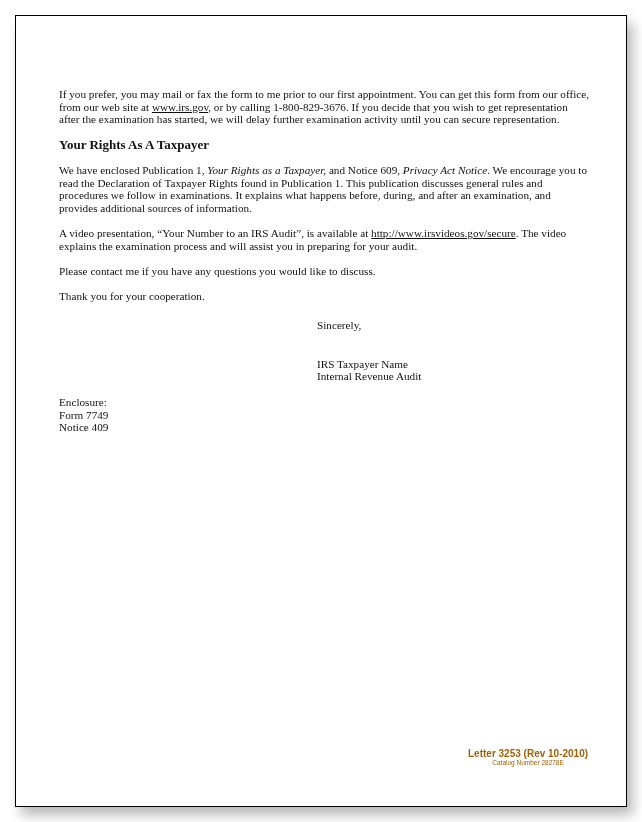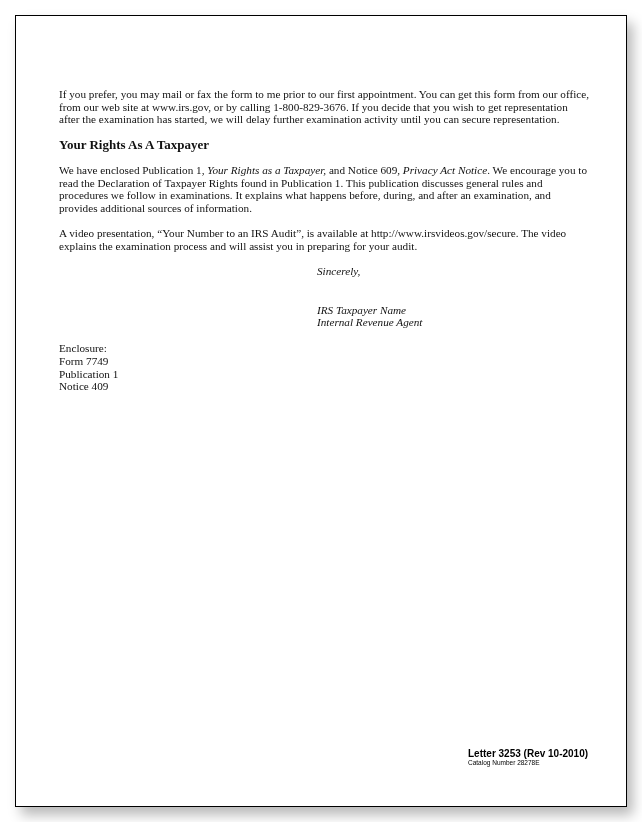--- a/index.html
+++ b/index.html
@@ -36,41 +36,42 @@
     .content p {
       margin: 0 0 12.5px 0;
     }
     .heading {
       font-weight: bold;
       margin: 0 0 12.5px 2px;
       font-size: 13px;
     }
     a.link {
       color: #111111;
+      text-decoration: underline;
     }
     .signature {
       margin-left: 258px;
-      margin-top: 8px;
-      font-style: italic;
+      margin-top: 16px;
     }
     .sig-gap {
       height: 26px;
     }
     .enclosure {
       margin-top: 13px;
     }
     .enclosure div {
       line-height: 12.7px;
     }
     .footer {
       position: absolute;
       left: 452px;
       top: 732px;
       font-family: "Liberation Sans", "DejaVu Sans", sans-serif;
-      color: #000000;
+      color: #a16207;
+      text-align: center;
     }
     .footer .letter-id {
       font-weight: bold;
       font-size: 10px;
       line-height: 11px;
     }
     .footer .catalog {
       font-size: 6.5px;
       line-height: 8px;
     }
@@ -88,33 +89,34 @@
     <p class="heading">Your Rights As A Taxpayer</p>
 
     <p>
       <span>We have enclosed Publication 1, </span><em>Your Rights as a Taxpayer,</em><span> and Notice 609, </span><em>Privacy Act Notice</em><span>. We encourage you to read the Declaration of Taxpayer Rights found in Publication 1. This publication discusses general rules and procedures we follow in examinations. It explains what happens before, during, and after an examination, and provides additional sources of information.</span>
     </p>
 
     <p>
       <span>A video presentation, “Your Number to an IRS Audit”, is available at </span><a class="link">http://www.irsvideos.gov/secure</a><span>. The video explains the examination process and will assist you in preparing for your audit.</span>
     </p>
 
+    <p>Please contact me if you have any questions you would like to discuss.</p>
 
+    <p style="margin-bottom: 8px;">Thank you for your cooperation.</p>
 
     <div class="signature">
       <div>Sincerely,</div>
       <div class="sig-gap"></div>
       <div>IRS Taxpayer Name</div>
-      <div>Internal Revenue Agent</div>
+      <div>Internal Revenue Audit</div>
     </div>
 
     <div class="enclosure">
       <div>Enclosure:</div>
       <div>Form 7749</div>
-      <div>Publication 1</div>
       <div>Notice 409</div>
     </div>
   </div>
 
   <div class="footer">
     <div class="letter-id">Letter 3253 (Rev 10-2010)</div>
     <div class="catalog">Catalog Number 28278E</div>
   </div>
 </div>
 

